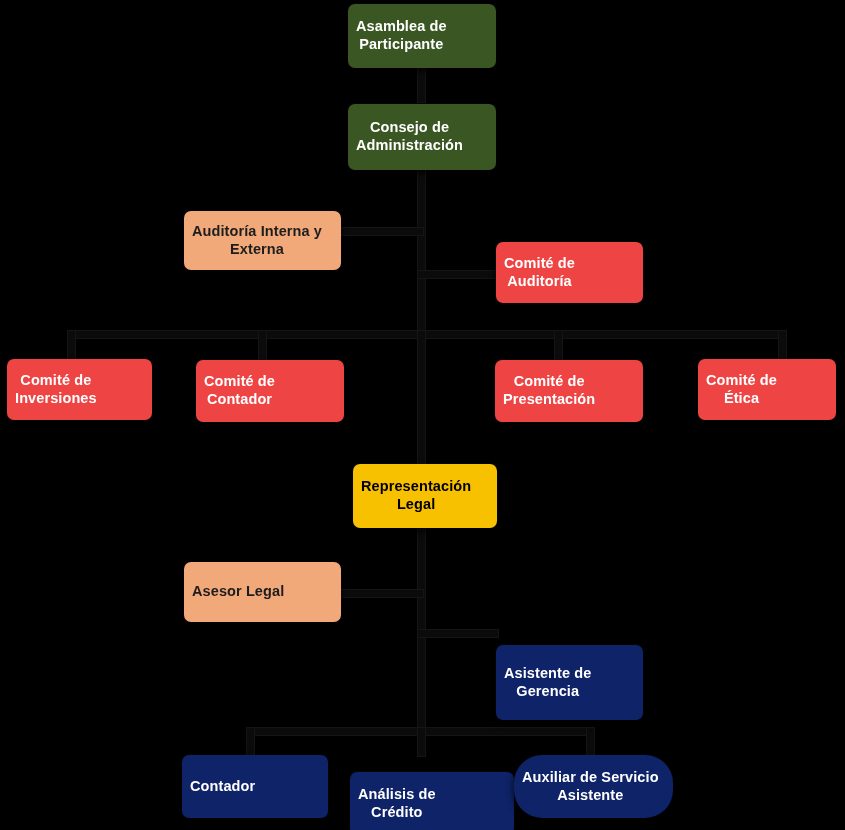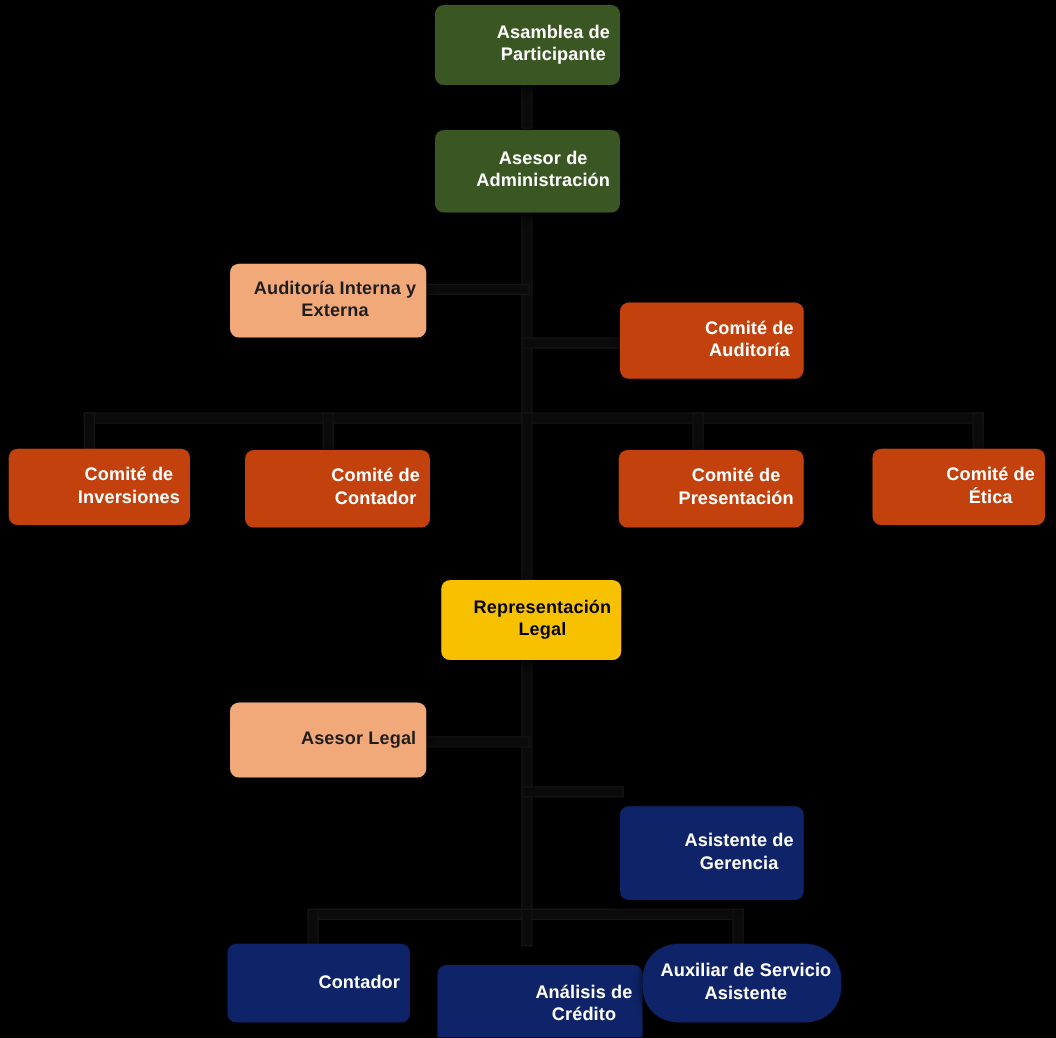--- a/index.html
+++ b/index.html
@@ -27,35 +27,35 @@
   }
   .conn-v { width: 7px; }
   .conn-h { height: 7px; }
 
   
   .node {
     position: absolute;
     border-radius: 7px;
     display: flex;
     align-items: center;
-    justify-content: flex-end;
+    justify-content: flex-start;
     text-align: center;
     box-sizing: border-box;
     padding: 20px 8px;
     line-height: 1.24;
     font-weight: 700;
     font-size: 14.5px;
     letter-spacing: 0.1px;
     box-shadow: 0 3px 7px rgba(0,0,0,0.85),
                 0 0 0 1px rgba(255,255,255,0.02);
   }
   .node span { display: block; }
 
   .c-green { background: #3a5622; color: #ffffff; }
-  .c-red   { background: #c2410c; color: #ffffff; }
+  .c-red   { background: #ef4444; color: #ffffff; }
   .c-peach { background: #f2a97a; color: #1d1d1d; }
   .c-gold  { background: #f8c100; color: #000000; }
   .c-navy  { background: #0e2368; color: #ffffff; }
 </style>
 </head>
 <body>
 
 <div id="chart-root">
 
   <div class="conn conn-v" style="left:418px; top:66px; height:36px;"></div>
@@ -87,21 +87,21 @@
 
   <div class="node c-green" style="left:348px; top:4px; width:148px; height:64px;">
     <div>
       <span>Asamblea de</span>
       <span>Participante</span>
     </div>
   </div>
 
   <div class="node c-green" style="left:348px; top:104px; width:148px; height:66px;">
     <div>
-      <span>Asesor de</span>
+      <span>Consejo de</span>
       <span>Administración</span>
     </div>
   </div>
 
   <div class="node c-peach" style="left:184px; top:199px; width:157px; height:59px;margin-top:12px;">
     <div>
       <span>Auditoría Interna y</span>
       <span>Externa</span>
     </div>
   </div>

